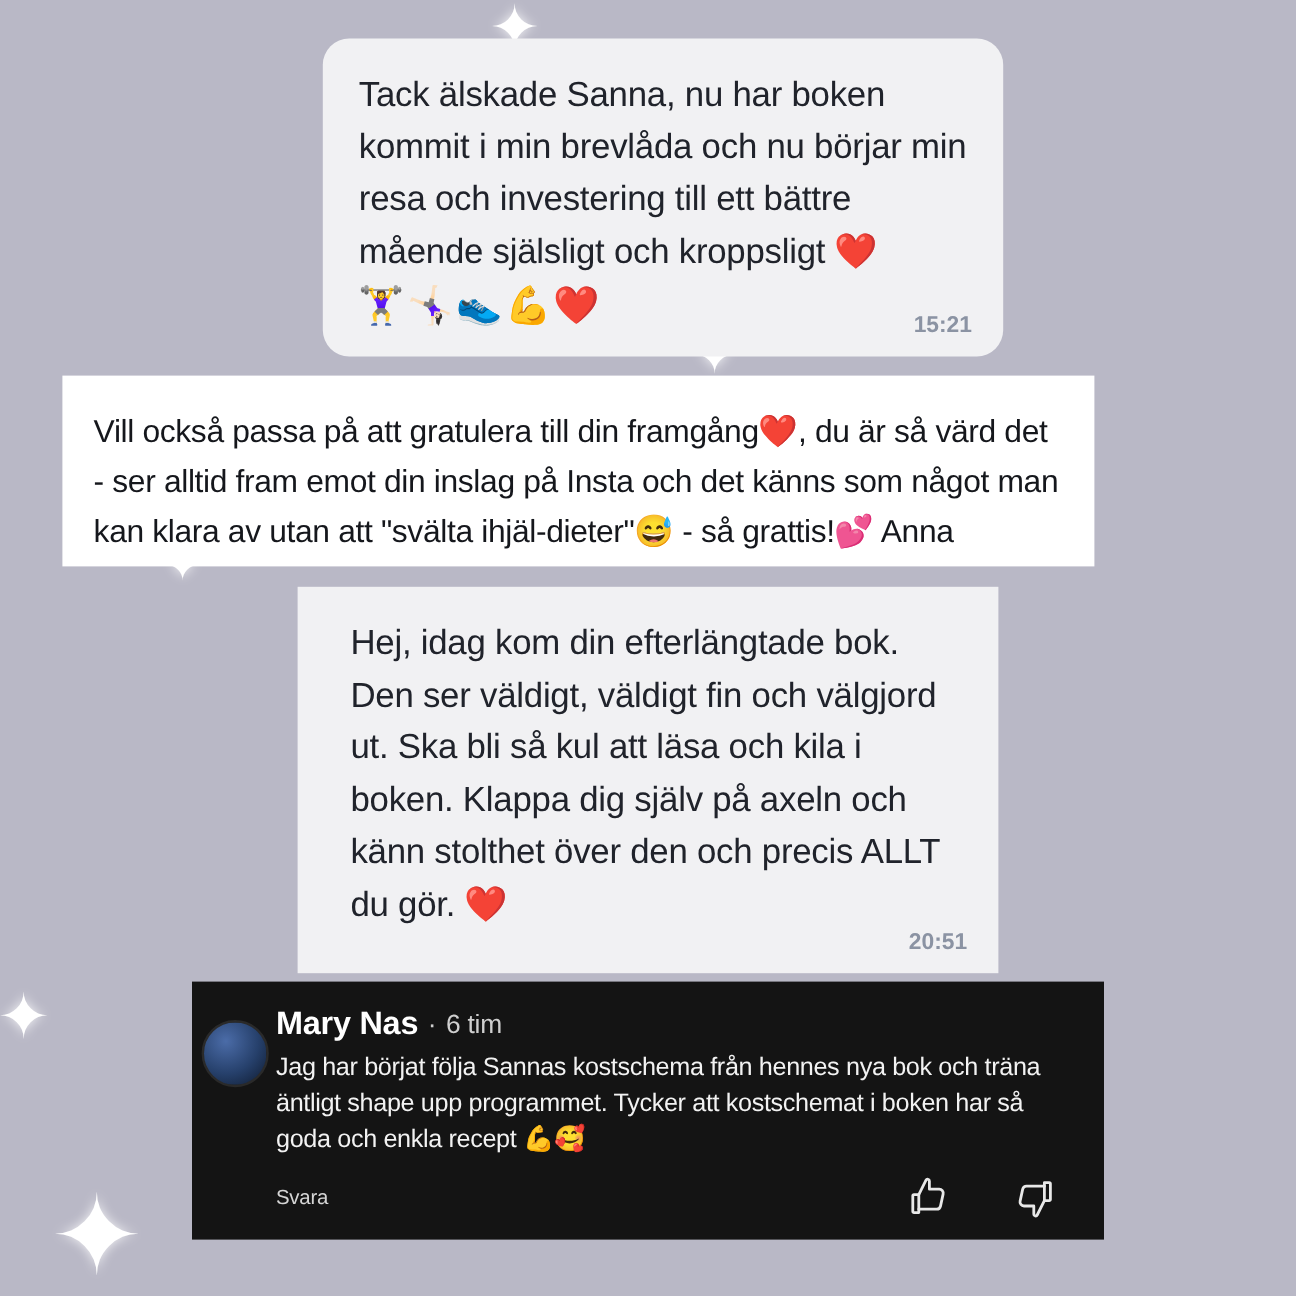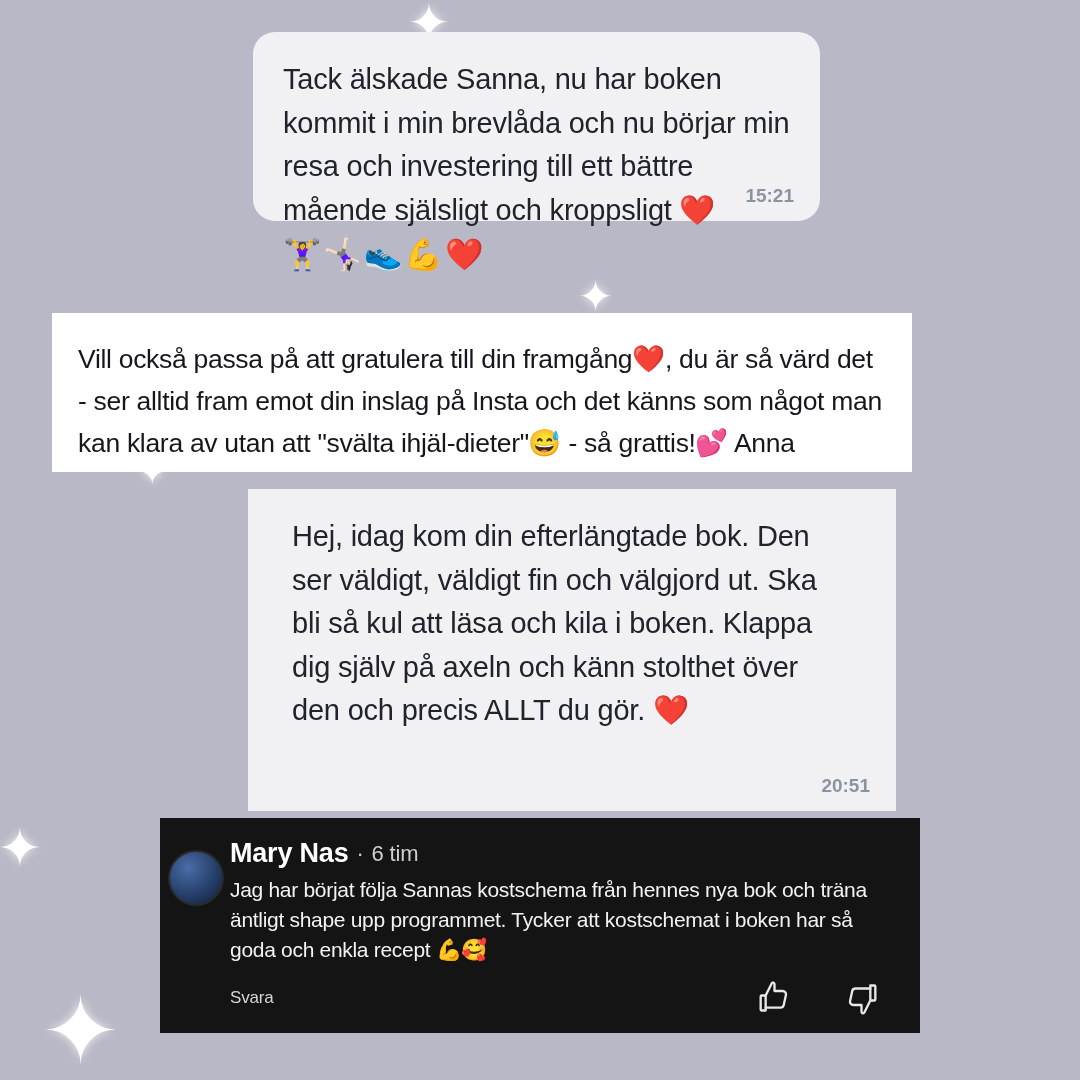--- a/index.html
+++ b/index.html
@@ -133,31 +133,31 @@
 </style>
 </head>
 <body>
 
 <div class="sparkle" style="left:408px; top:-2px; font-size:50px;">✦</div>
 <div class="sparkle" style="left:578px; top:276px; font-size:42px;">✦</div>
 <div class="sparkle" style="left:138px; top:455px; font-size:34px;">✦</div>
 <div class="sparkle" style="left:-2px; top:822px; font-size:52px;">✦</div>
 <div class="sparkle" style="left:42px; top:985px; font-size:92px;">✦</div>
 
-<div class="card bubble-light" style="left:253px; top:32px; width:567px; height:189px;">
+<div class="card bubble-light" style="left:269px; top:32px; width:567px; height:265px;">
   <div class="msg-text">Tack älskade Sanna, nu har boken kommit i min brevlåda och nu börjar min resa och investering till ett bättre mående själsligt och kroppsligt ❤️</div>
   <div class="emoji-row">🏋️‍♀️🤸🏻‍♀️👟💪❤️</div>
   <div class="time">15:21</div>
 </div>
 
 <div class="card card-white" style="left:52px; top:313px; width:860px; height:159px;">
   <div class="msg-text">Vill också passa på att gratulera till din framgång❤️, du är så värd det - ser alltid fram emot din inslag på Insta och det känns som något man kan klara av utan att "svälta ihjäl-dieter"😅 - så grattis!💕 Anna</div>
 </div>
 
-<div class="card bubble-light" style="left:248px; top:489px; width:648px; height:322px; border-radius:0;">
+<div class="card bubble-light" style="left:248px; top:489px; width:584px; height:322px; border-radius:0;">
   <div class="msg-text" style="padding-left:14px; padding-right:14px;">Hej, idag kom din efterlängtade bok. Den ser väldigt, väldigt fin och välgjord ut. Ska bli så kul att läsa och kila i boken. Klappa dig själv på axeln och känn stolthet över den och precis ALLT du gör. ❤️</div>
   <div class="time">20:51</div>
 </div>
 
 <div class="card card-dark" style="left:160px; top:818px; width:760px; height:215px;">
 
   <div class="avatar"></div>
 
   <div class="comment-head" style="padding-left:46px;">
     <span class="comment-author">Mary Nas</span>

